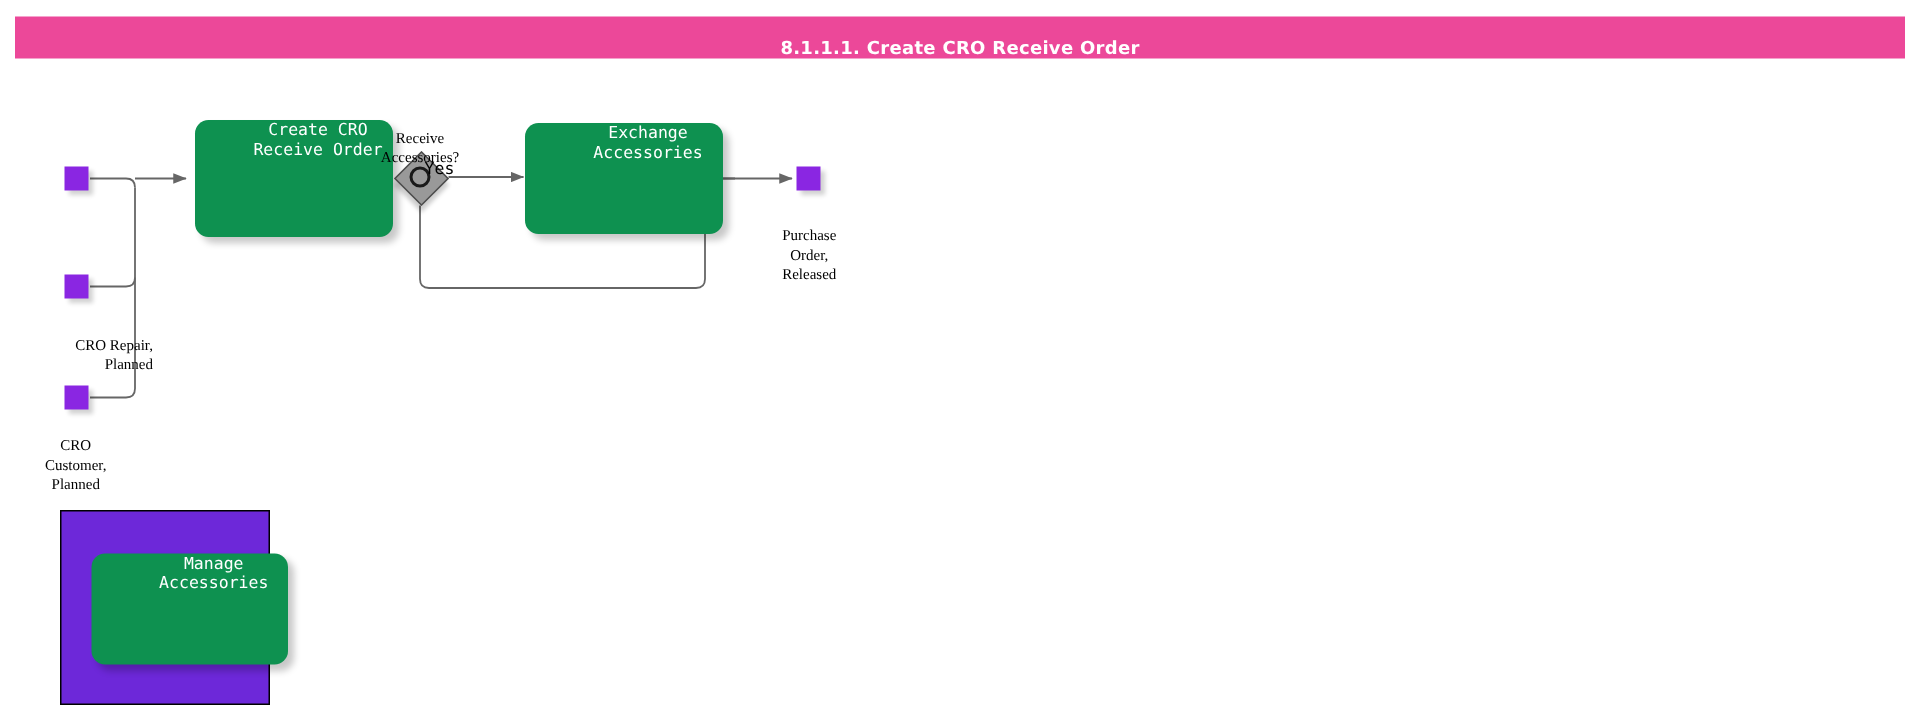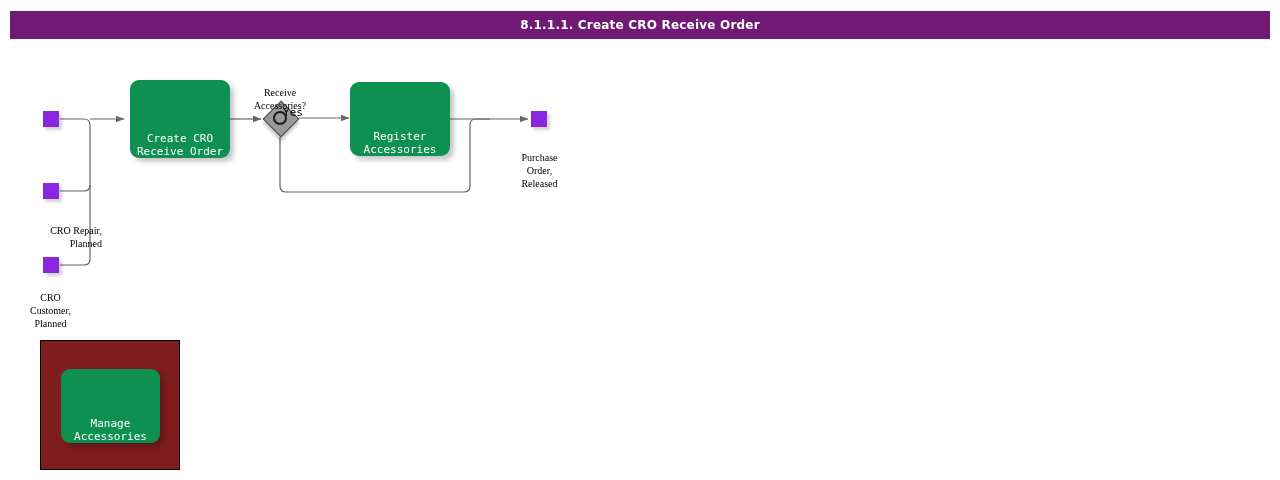--- a/index.html
+++ b/index.html
@@ -15,23 +15,23 @@
     font-family: "DejaVu Sans", sans-serif;
   }
 
   
   #title-banner {
     position: absolute;
     left: 10px;
     top: 11px;
     width: 1260px;
     height: 28px;
-    background: #701a75;
+    background: #ec4899;
     display: flex;
-    align-items: center;
+    align-items: flex-end;
     justify-content: center;
   }
   #title-banner .title-text {
     color: #ffffff;
     font-family: "DejaVu Sans", sans-serif;
     font-size: 12px;
     font-weight: bold;
     letter-spacing: 0.2px;
   }
 
@@ -61,23 +61,24 @@
     box-shadow: 3px 3px 3px rgba(0,0,0,0.18);
   }
 
   
   .task-node {
     position: absolute;
     background: #0e9150;
     border-radius: 9px;
     box-shadow: 4px 4px 5px rgba(0,0,0,0.22);
     display: flex;
-    align-items: flex-end;
+    align-items: flex-start;
     justify-content: center;
     text-align: center;
+    padding-left: 32px;
   }
   .task-node .task-label {
     color: #ffffff;
     font-family: "DejaVu Sans Mono", monospace;
     font-size: 11px;
     line-height: 13px;
     letter-spacing: 0px;
     white-space: pre-line;
   }
 
@@ -134,21 +135,21 @@
   }
 
   
   #group-general-activities {
     position: absolute;
     left: 40px;
     top: 340px;
     width: 140px;
     height: 130px;
     border: 1px solid #000000;
-    background: #7f1d1d;
+    background: #6d28d9;
     box-sizing: border-box;
   }
   #group-general-activities-label {
     position: absolute;
     left: 85px;
     top: 310px;
     width: 110px;
     font-family: "Liberation Sans", sans-serif;
     font-size: 11px;
     line-height: 13px;
@@ -208,21 +209,21 @@
   <div id="gateway-receive-accessories">
     <div class="gw-diamond"></div>
     <div class="gw-circle"></div>
   </div>
   <div class="node-label" style="left:225px; top:73px; width:110px;">Receive
 Accessories?</div>
 
   <div class="flow-label" style="left:275px; top:106px; width:36px;">Yes</div>
 
   <div class="task-node" style="left:350px; top:82px; width:100px; height:74px;">
-    <span class="task-label">Register
+    <span class="task-label">Exchange
 Accessories</span>
   </div>
 
   <div class="event-node" style="left:531px; top:111px;"></div>
   <div class="node-label" style="left:488px; top:138px; width:103px;">Purchase
 Order,
 Released</div>
 
   <div id="group-general-activities">
     <div class="task-node" style="left:20px; top:28px; width:99px; height:74px;">

